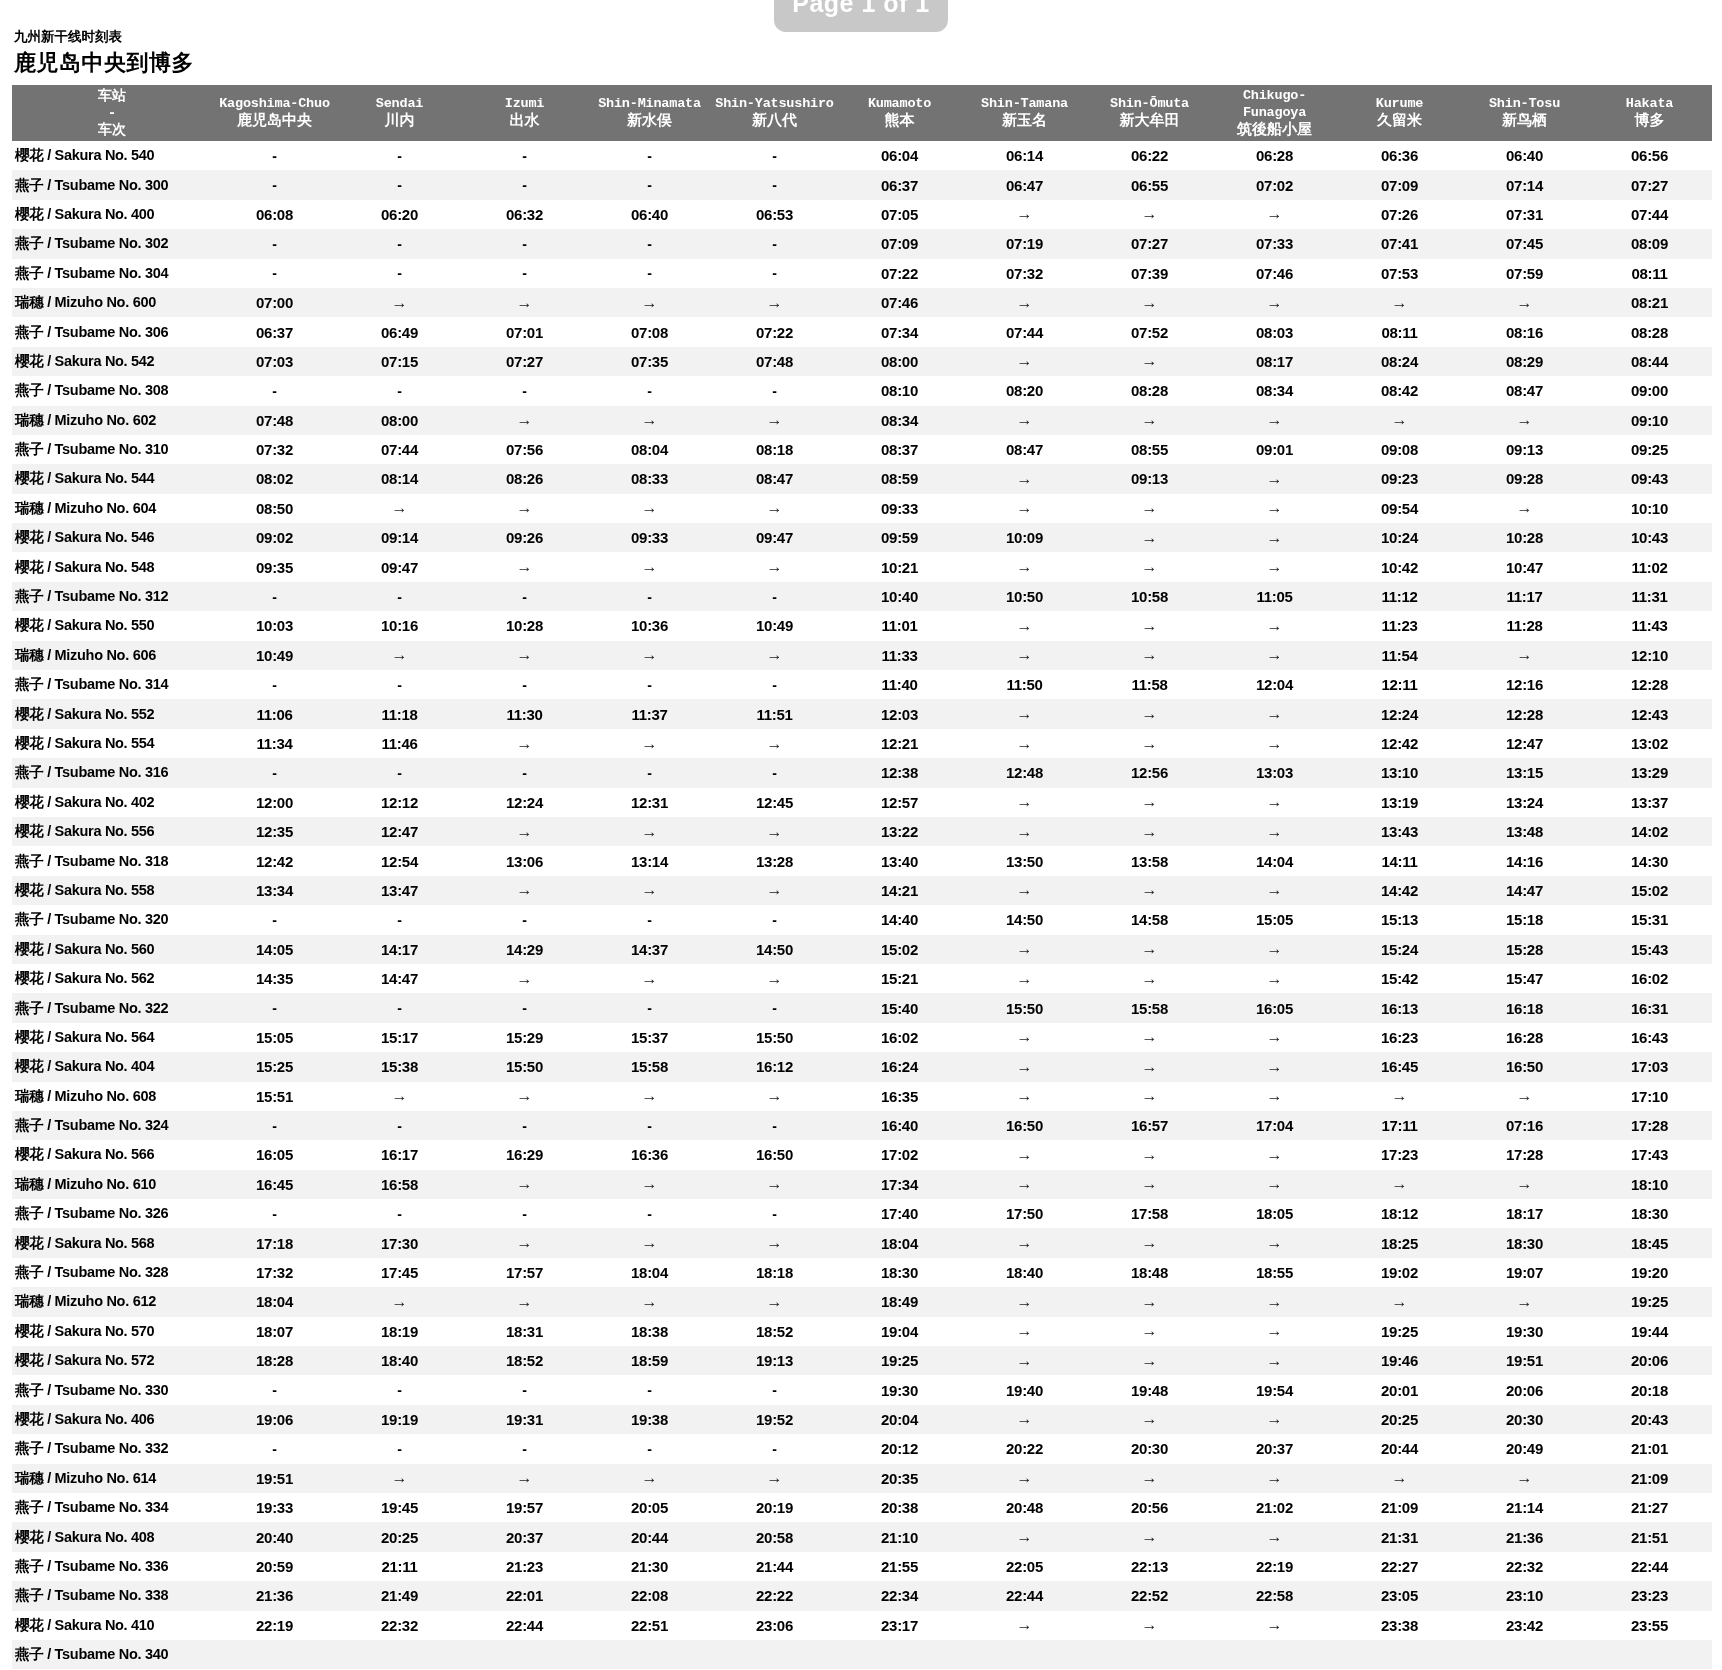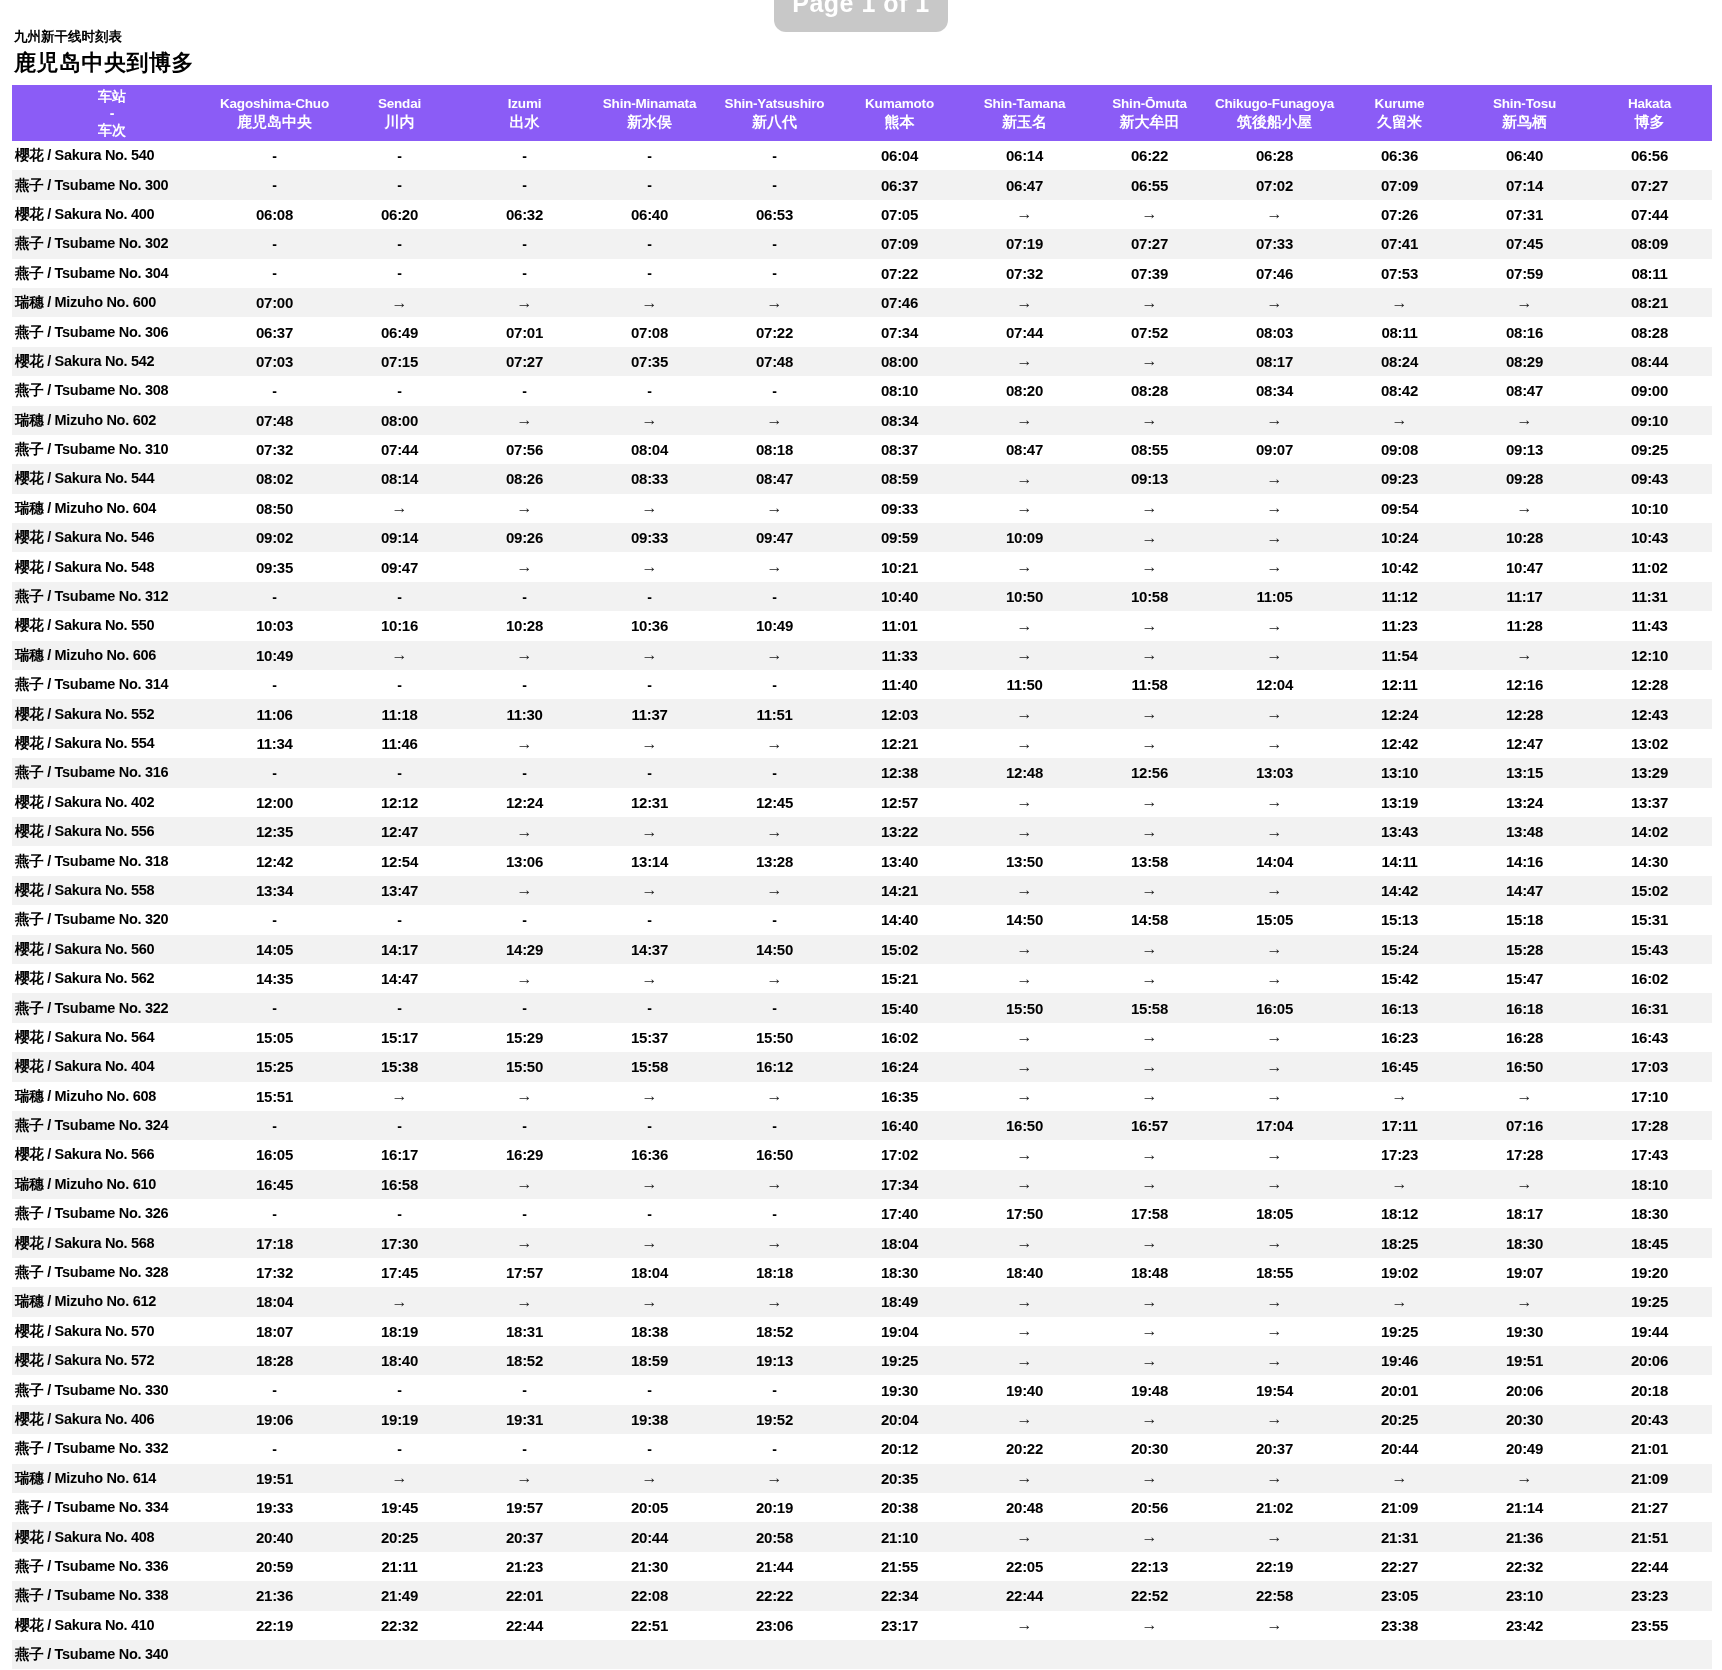--- a/index.html
+++ b/index.html
@@ -38,21 +38,21 @@
   }
   .tt-wrap {
     position: absolute; left: 12px; top: 85px;
     width: 1700px;
   }
   table.tt {
     width: 100%;
     border-collapse: collapse;
     table-layout: fixed;
   }
-  .tt thead th { background: #8b5cf6; color: #fff; vertical-align: middle; }
+  .tt thead th { background: #737373; color: #fff; vertical-align: middle; font-family: Liberation Mono, monospace; }
   .tt thead tr { height: 56px; }
   .corner-cell div { line-height: 17px; font-size: 14px; font-weight: 700; }
   .station-cell { text-align: center; }
   .station-en { display: block; font-size: 13.5px; font-weight: 700; line-height: 17px; letter-spacing: -0.2px; }
   .station-cn { display: block; font-size: 15px; font-weight: 700; line-height: 19px; }
   .tt tbody tr { height: 29.4px; }
   .tt tbody tr:nth-child(even) { background: #f2f2f2; }
   .tt tbody td {
     font-size: 15px; font-weight: 700;
     text-align: center; vertical-align: middle;
@@ -294,21 +294,21 @@
         <tr>
           <td class="train-label">燕子 / Tsubame No. 310</td>
           <td>07:32</td>
           <td>07:44</td>
           <td>07:56</td>
           <td>08:04</td>
           <td>08:18</td>
           <td>08:37</td>
           <td>08:47</td>
           <td>08:55</td>
-          <td>09:07</td>
+          <td>09:01</td>
           <td>09:08</td>
           <td>09:13</td>
           <td>09:25</td>
         </tr>
         <tr>
           <td class="train-label">櫻花 / Sakura No. 544</td>
           <td>08:02</td>
           <td>08:14</td>
           <td>08:26</td>
           <td>08:33</td>

